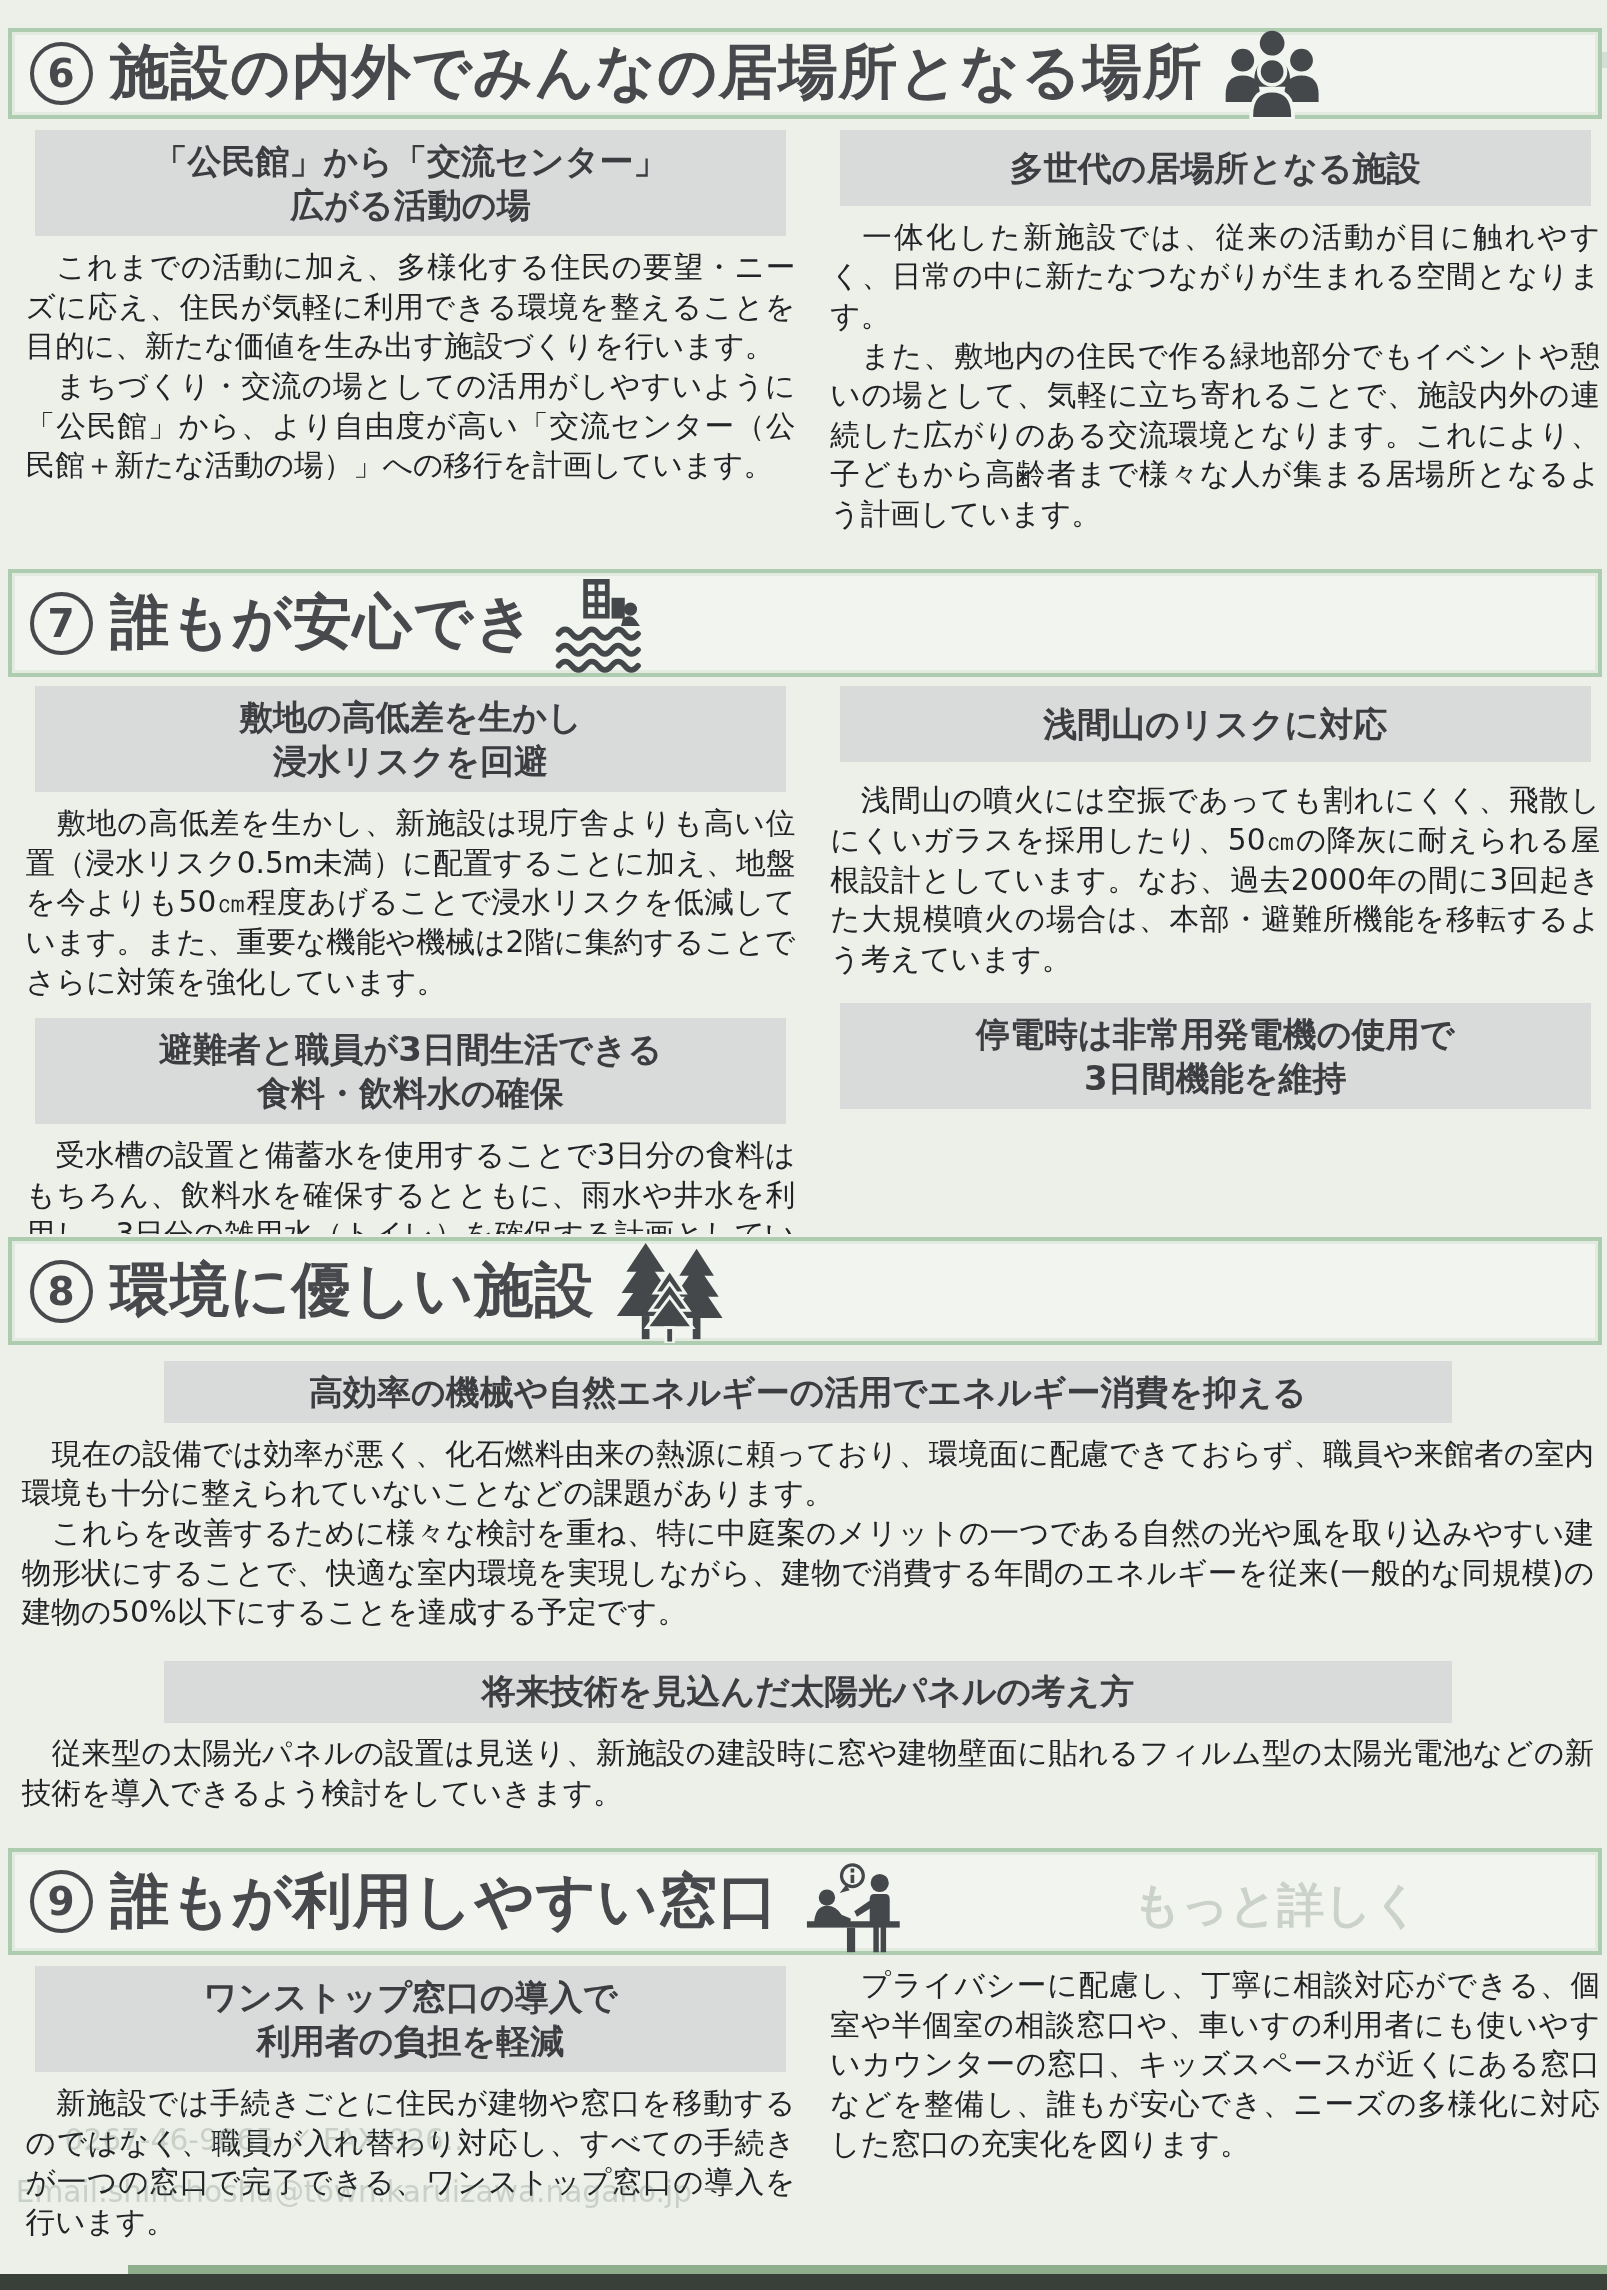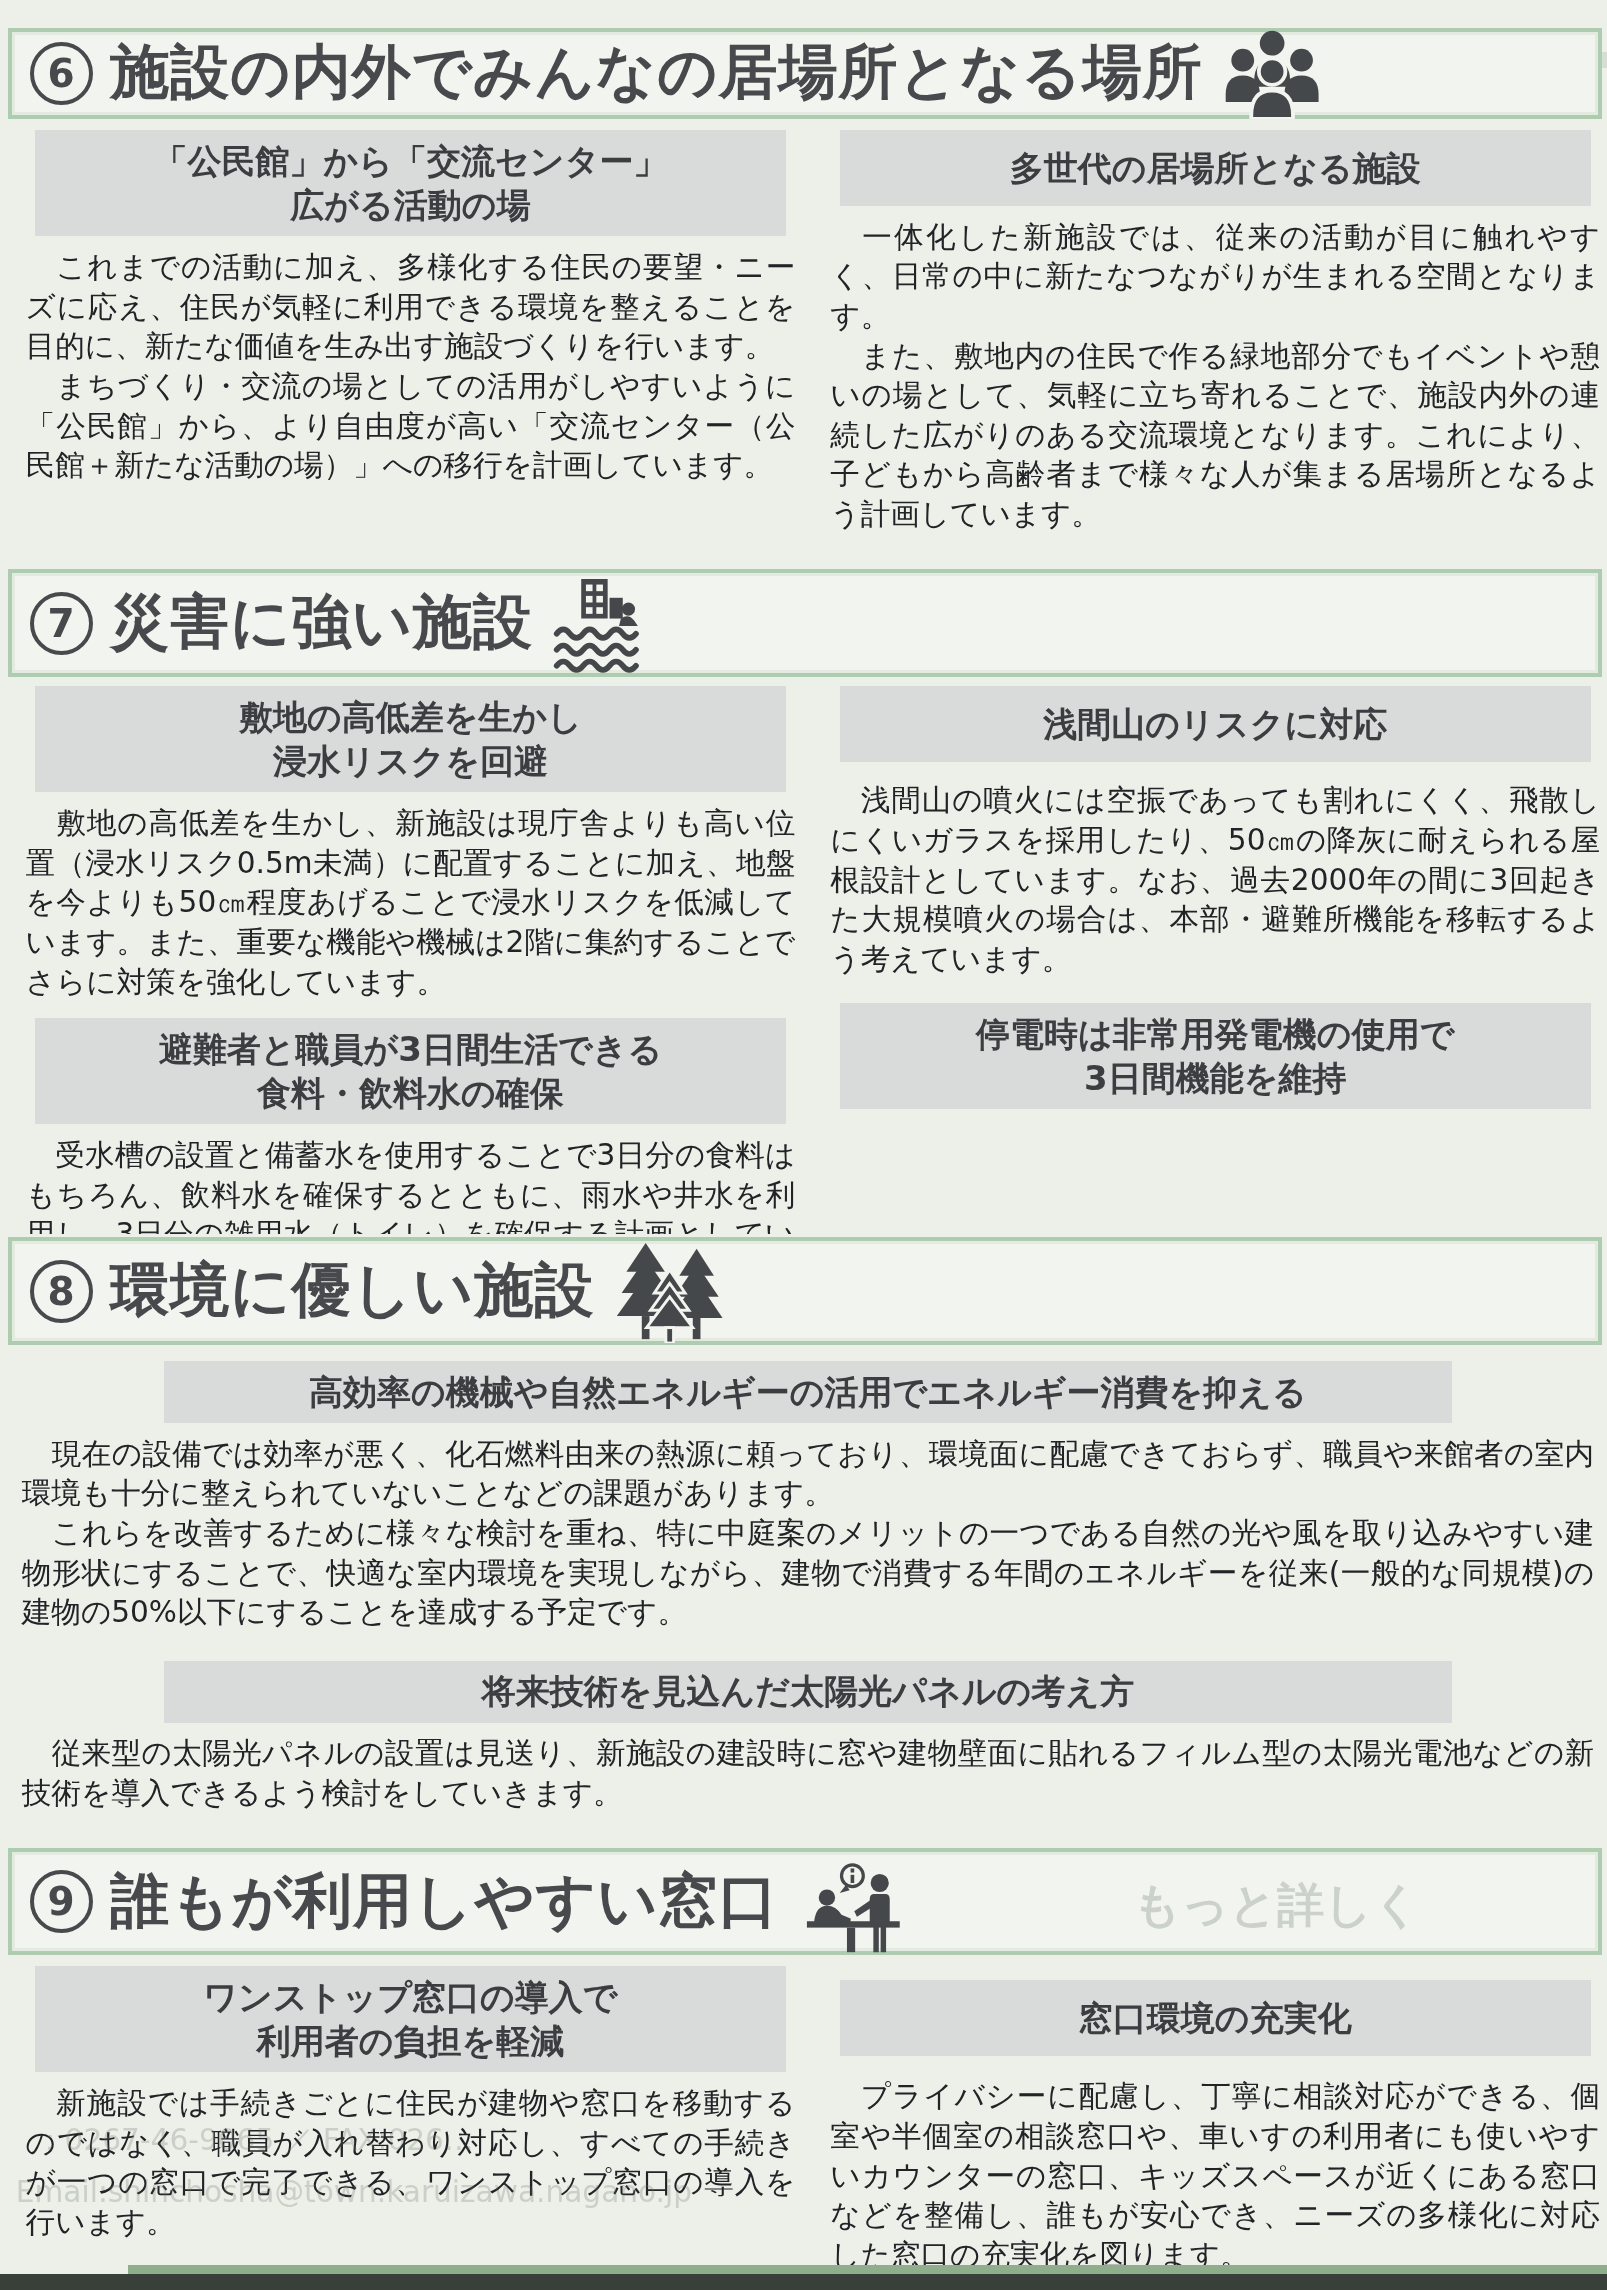--- a/index.html
+++ b/index.html
@@ -98,21 +98,21 @@
     </div>
     <div class="col">
       <div class="band" style="padding:15.8px 3.9px;">多世代の居場所となる施設</div>
       <p class="bodytext">　一体化した新施設では、従来の活動が目に触れやすく、日常の中に新たなつながりが生まれる空間となります。
 　また、敷地内の住民で作る緑地部分でもイベントや憩いの場として、気軽に立ち寄れることで、施設内外の連続した広がりのある交流環境となります。これにより、子どもから高齢者まで様々な人が集まる居場所となるよう計画しています。</p>
     </div>
   </div>
 
   <div class="titlebar" style="top:569px; height:100px;">
     <span class="num">7</span>
-    <span class="t-text">災害に強い施設</span>
+    <span class="t-text">誰もが安心でき</span>
     <svg class="i-flood" viewBox="0 0 100 108">
       <path d="M32 2 h28 v42 h-28 z"></path>
       <g fill="#f2f5ef">
         <rect x="37" y="8" width="7" height="7"></rect>
           <rect x="48" y="8" width="7" height="7"></rect>
         <rect x="37" y="20" width="7" height="7"></rect>
           <rect x="48" y="20" width="7" height="7"></rect>
         <rect x="37" y="32" width="7" height="7"></rect>
           <rect x="48" y="32" width="7" height="7"></rect>
       </g>
@@ -191,21 +191,20 @@
     </svg>
   </div>
 
   <div class="cols" style="top:1966px; height:321px;">
     <div class="col">
       <div class="band">ワンストップ窓口の導入で
 利用者の負担を軽減</div>
       <p class="bodytext">　新施設では手続きごとに住民が建物や窓口を移動するのではなく、職員が入れ替わり対応し、すべての手続きが一つの窓口で完了できる、ワンストップ窓口の導入を行います。</p>
     </div>
     <div class="col">
-      <div class="band" style="padding:15.8px 3.9px; margin-top:13.8px; margin-bottom:21.7px;">窓口環境の充実化</div>
       <p class="bodytext">　プライバシーに配慮し、丁寧に相談対応ができる、個室や半個室の相談窓口や、車いすの利用者にも使いやすいカウンターの窓口、キッズスペースが近くにある窓口などを整備し、誰もが安心でき、ニーズの多様化に対応した窓口の充実化を図ります。</p>
     </div>
   </div>
 
   <div class="bleed bleed-heading">もっと詳しく</div>
   <div class="bleed bleed-phone">：0267-46-9065 ／ FAX:026…</div>
   <div class="bleed bleed-email">Email:shinchosha@town.karuizawa.nagano.jp</div>
 
   <div class="bottom-green"></div>
   <div class="bottom-dark"></div>

